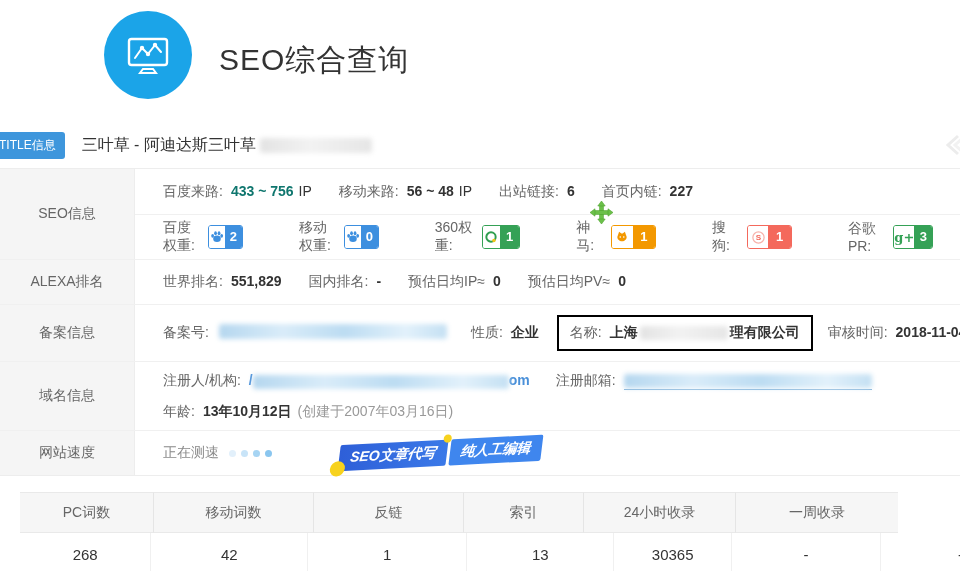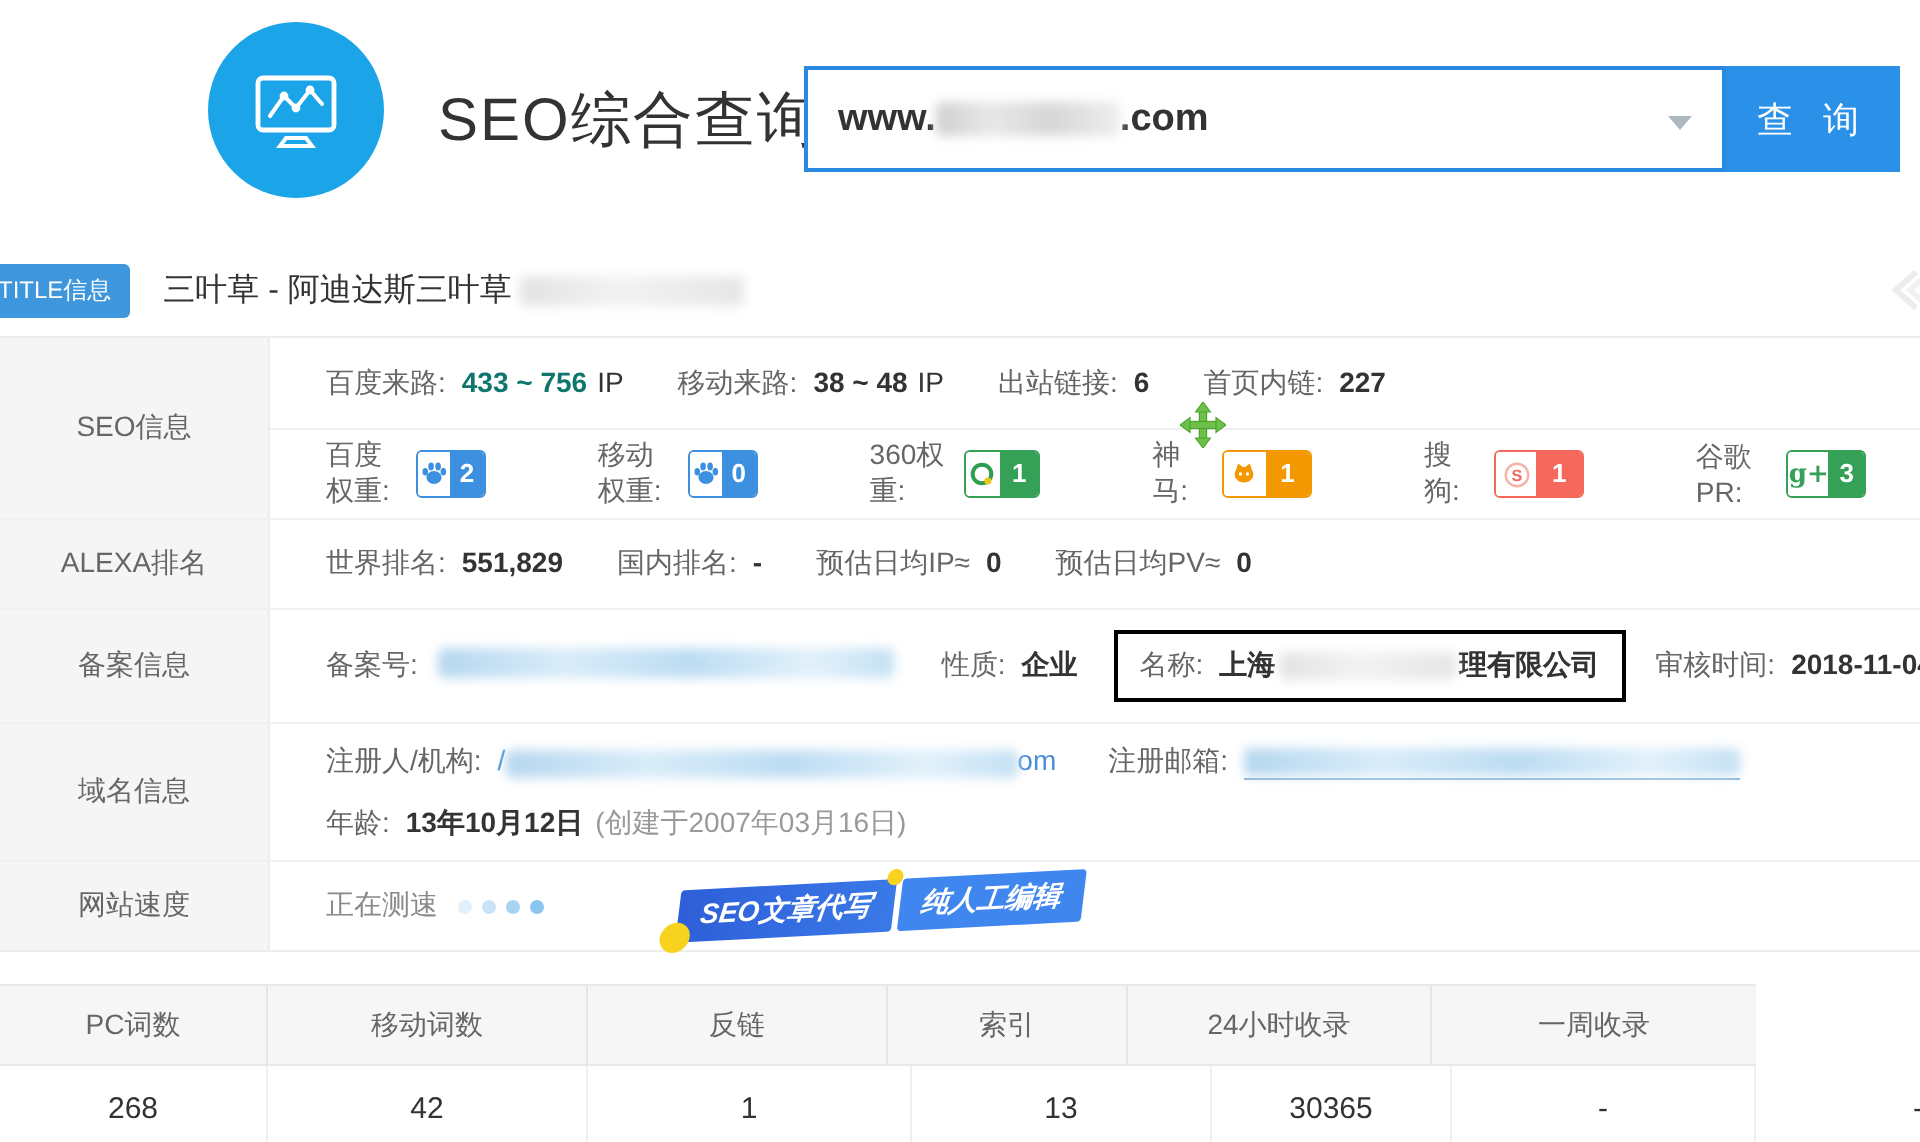--- a/index.html
+++ b/index.html
@@ -53,21 +53,21 @@
   .b-blue{border-color:#3d8fdf;}  .b-blue  .badge-num{background:#3d8fdf;}
   .b-green{border-color:#35a156;} .b-green .badge-num{background:#35a156;}
   .b-orange{border-color:#f39800;}.b-orange .badge-num{background:#f39800;}
   .b-red{border-color:#f4695c;}   .b-red   .badge-num{background:#f4695c;}
   .gplus{color:#35a156;font-weight:bold;font-size:13px;font-family:"DejaVu Serif",serif;}
   
   .redbox{display:inline-flex;align-items:center;border:2px solid #000000;
         padding:7px 11px;margin-right:15px;white-space:nowrap;}
   
   .dom-line{display:flex;align-items:center;padding-left:28px;height:31px;}
-  .link-blue{color:#4a90d9;font-weight:normal;}
+  .link-blue{color:#4a90d9;font-weight:bold;}
   .email-wrap{display:inline-block;border-bottom:1px solid #8ab6da;padding-bottom:1px;margin-left:8px;}
   .note{color:#999;margin-left:6px;}
   
   .dots{display:inline-flex;align-items:center;margin-left:10px;}
   .dot{width:7px;height:7px;border-radius:50%;margin-right:5px;}
   .d1{background:#e2f0fb;} .d2{background:#c8e4f8;} .d3{background:#a6d4f3;} .d4{background:#8ac6ef;}
   .ad{position:relative;margin-left:62px;display:inline-flex;transform:rotate(-3deg) skewX(-10deg);cursor:pointer;}
   .ad-seg{color:#fff;font-size:14px;font-weight:bold;font-style:italic;padding:4px 11px;white-space:nowrap;}
   .ad-l{background:linear-gradient(90deg,#2e5fd8,#3a79e8);border-radius:2px;}
   .ad-r{background:#3f86ee;margin-left:3px;border-radius:2px;}
@@ -78,47 +78,38 @@
   .move-icon{position:absolute;left:590px;top:201px;}
   
   .table-wrap{margin-top:16px;width:1040px;}
   .trow{display:flex;}
   .cell{display:flex;align-items:center;justify-content:center;box-sizing:border-box;}
   .th{height:41px;background:#f6f6f6;color:#666;font-size:14px;
       border-top:1px solid #e9e9e9;border-bottom:1px solid #e9e9e9;border-left:1px solid #e5e5e5;}
   .td{height:43px;background:#fff;color:#333;font-size:15px;
       border-bottom:1px solid #eee;border-left:1px solid #f0f0f0;cursor:pointer;}
   .c-first{border-left:none;}
-  .c0{width:133px;} .c1{width:160px;} .c2{width:162px;} .c3{width:150px;}
+  .c0{width:133px;margin-left:20px;} .c1{width:160px;} .c2{width:162px;} .c3{width:150px;}
   .c4{width:120px;} .c5{width:152px;} .c6{width:163px;}
 </style>
 </head>
 <body>
 
 <div class="header">
   <div class="logo">
     <svg width="52" height="52" viewBox="0 0 52 52">
       <rect x="7" y="10" width="38" height="26" rx="2.5" fill="none" stroke="#fff" stroke-width="2.4"></rect>
       <polyline points="13,29 20,19 26,25 33,16 39,23" fill="none" stroke="#fff" stroke-width="2" stroke-linejoin="round" stroke-linecap="round"></polyline>
       <circle cx="20" cy="19" r="2.2" fill="#fff"></circle>
       <circle cx="26" cy="25" r="2.2" fill="#fff"></circle>
       <circle cx="33" cy="16" r="2.2" fill="#fff"></circle>
       <path d="M21 40 h10 l3 4 h-16 z" fill="none" stroke="#fff" stroke-width="2"></path>
     </svg>
   </div>
   <div class="app-title">SEO综合查询</div>
-  <div class="search-row">
-    <div class="search-input">
-      <span>www.</span>
-        <span class="blur blur-gray" style="width:92px;height:17px;"></span>
-        <span>.com</span>
-      <span class="caret"></span>
-    </div>
-    <button class="search-btn">查 询</button>
-  </div>
 </div>
 
 <div class="title-bar">
   <span class="title-badge">TITLE信息</span>
   <span class="page-title">
     <span>三叶草 - 阿迪达斯三叶草</span>
     <span class="blur blur-light" style="width:112px;height:15px;margin-left:4px;"></span>
   </span>
   <span class="collapse-icon">
     <svg width="30" height="30" viewBox="0 0 30 30">
@@ -134,21 +125,21 @@
     <div class="g-label">SEO信息</div>
     <div class="g-body">
       <div class="sub sub-b" style="height:45px;">
         <span class="kv">
           <span class="k">百度来路:</span>
           <span class="v red">433 ~ 756</span>
           <span class="sfx">IP</span>
         </span>
         <span class="kv">
           <span class="k">移动来路:</span>
-          <span class="v">38 ~ 48</span>
+          <span class="v">56 ~ 48</span>
           <span class="sfx">IP</span>
         </span>
         <span class="kv">
           <span class="k">出站链接:</span>
           <span class="v">6</span>
         </span>
         <span class="kv">
           <span class="k">首页内链:</span>
           <span class="v">227</span>
         </span>

